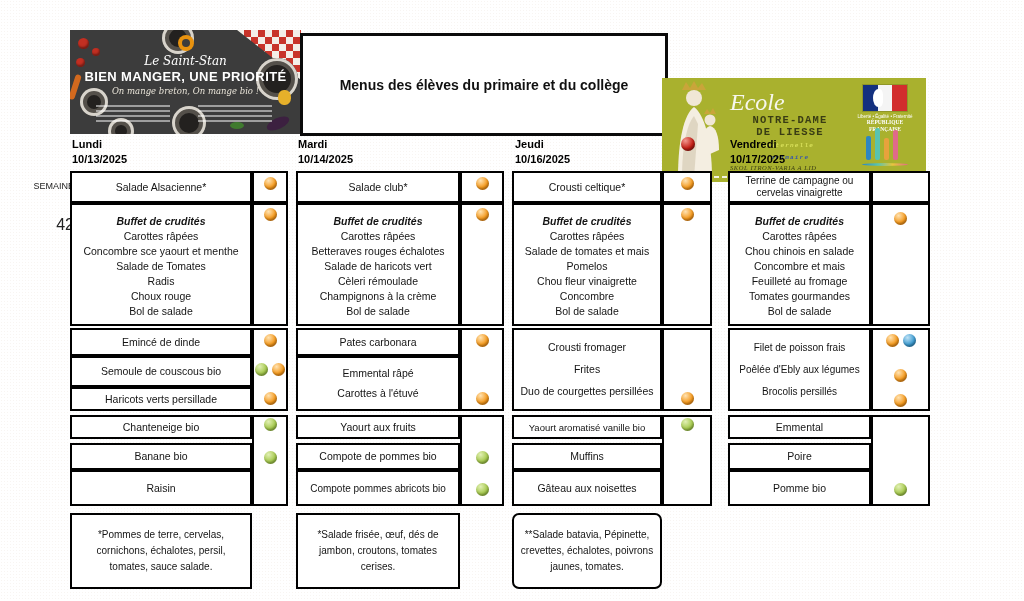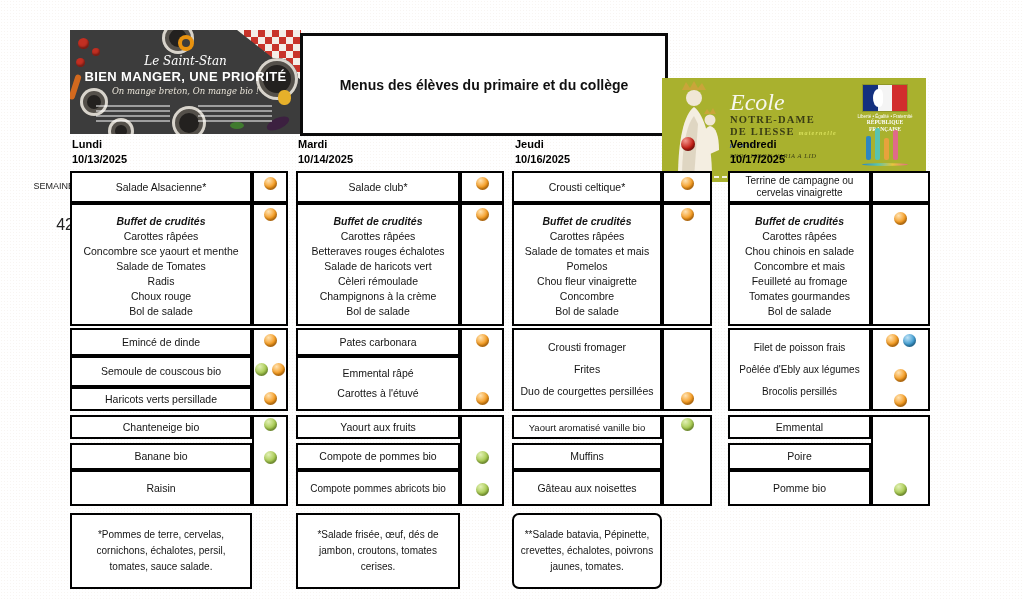--- a/index.html
+++ b/index.html
@@ -25,21 +25,21 @@
   .eggplant{position:absolute;width:24px;height:11px;border-radius:50%;background:#3c2040;transform:rotate(-25deg);}
   .greens{position:absolute;width:14px;height:7px;border-radius:50%;background:#3f7a2e;}
   .carrot{position:absolute;width:6px;height:26px;border-radius:3px;background:#d2691e;transform:rotate(18deg);}
   .title-box{position:absolute;left:300px;top:33px;width:362px;height:97px;border:3px solid #0b0b0b;background:#fff;
              display:flex;align-items:center;justify-content:center;}
   .title-box span{font-weight:bold;font-size:14px;color:#111;}
   .banner-school{position:absolute;left:662px;top:30px;width:264px;height:104px;background:#a9b12e;overflow:hidden;margin-top:48px;}
   .statue{position:absolute;left:2px;top:2px;}
   .school-text{position:absolute;left:68px;top:12px;width:120px;color:#fff;}
   .ecole{font-family:"Liberation Serif",serif;font-style:italic;font-size:24px;line-height:24px;color:#f7f7ee;}
-  .nd1,.nd2{font-family:Liberation Serif, serif;font-weight:bold;font-size:10.5px;letter-spacing:1.2px;color:#3a3d14;line-height:12px;}
+  .nd1,.nd2{font-family:Liberation Mono, monospace;font-weight:bold;font-size:10.5px;letter-spacing:1.2px;color:#3a3d14;line-height:12px;text-align:center;}
   .ndtags{font-size:6px;font-style:italic;line-height:6px;}
   .tag1{color:#d8e05a;} .tag2{color:#3a58a8;}
   .breton{font-family:"Liberation Serif",serif;font-style:italic;font-size:6.5px;letter-spacing:.6px;color:#3a3d14;margin-top:2px;}
   .republic{position:absolute;right:8px;top:6px;width:66px;text-align:center;}
   .flag{width:44px;height:26px;margin:0 auto;display:flex;border:1px solid rgba(0,0,0,.15);}
   .flag i{flex:1;} .fb{background:#14317f;} .fw{background:#f4f4f4;position:relative;} .fr{background:#d22d2d;}
   .fw:after{content:"";position:absolute;left:-5px;top:4px;width:10px;height:18px;background:#fff;border-radius:60% 40% 40% 60%;}
   .motto{font-size:4.5px;color:#fff;margin-top:2px;line-height:5px;}
   .repname{font-size:5.5px;font-weight:bold;color:#fff;line-height:7px;font-family:"Liberation Serif",serif;}
   .candles{position:absolute;right:18px;bottom:16px;width:46px;height:38px;}

